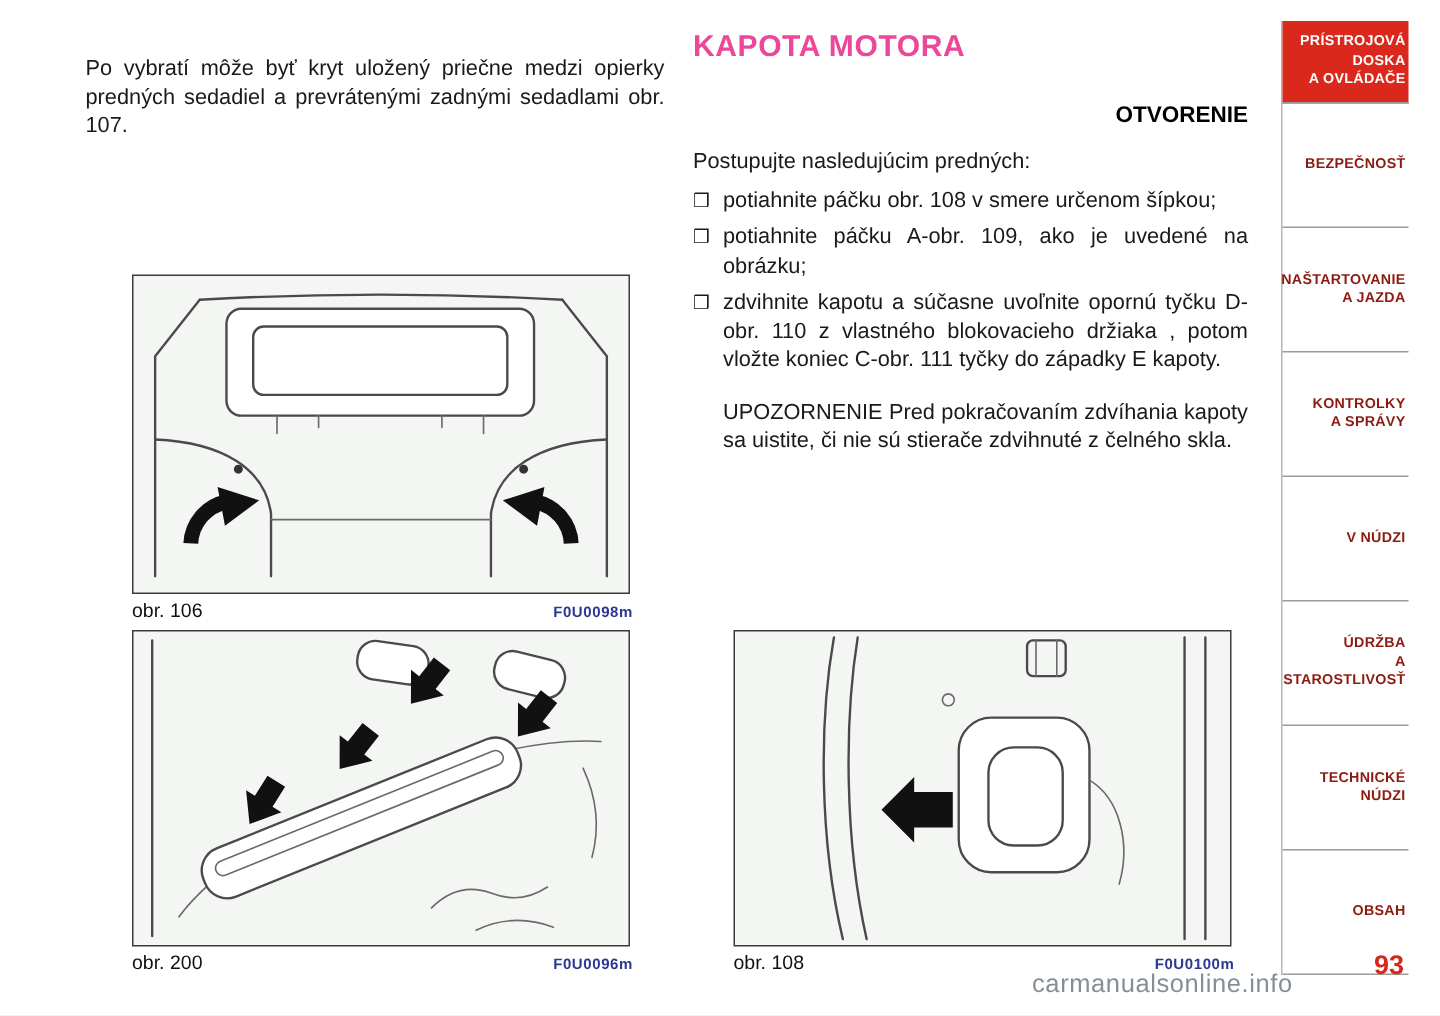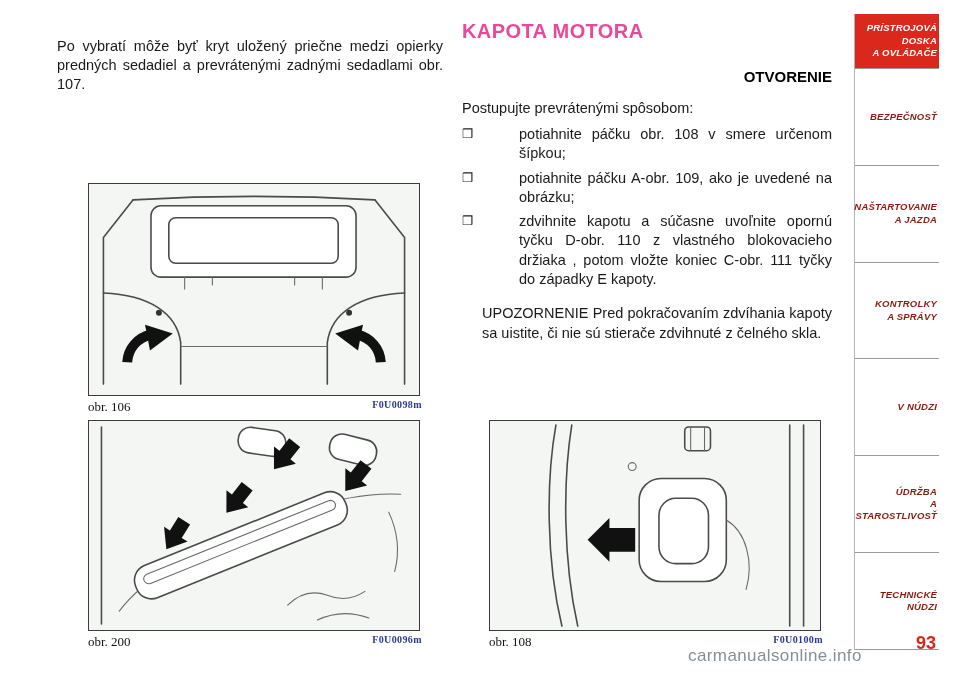--- a/index.html
+++ b/index.html
@@ -24,49 +24,49 @@
   .fig-108 { left:489px; top:420px; width:332px; height:211px; }
   .figure svg { width:100%; height:100%; display:block; }
   .figure svg .ln { stroke:#4a4a4a; stroke-width:1.6; fill:none; stroke-linecap:round; stroke-linejoin:round; }
   .figure svg .ln-thin { stroke:#6a6a6a; stroke-width:1.1; fill:none; stroke-linecap:round; }
   .figure svg .fill-white { fill:#ffffff; }
   .figure svg .arrow { fill:#111; stroke:none; }
   .figure svg .arrow-arc { stroke:#111; stroke-width:10; fill:none; }
   .figure svg .dot { fill:#333; stroke:none; }
 
   .fig-caption {
-    position:absolute; display:flex; justify-content:space-between; align-items:flex-start;font-family:Liberation Serif, serif;
+    position:absolute; display:flex; justify-content:space-between; align-items:flex-end;
   }
   .cap-106 { left:88px; top:399px; width:334px; }
   .cap-107 { left:88px; top:634px; width:334px; }
   .cap-108 { left:489px; top:634px; width:334px; }
   .cap-label { font-size:13px; color:#111; }
   .cap-code  { font-size:10px; font-weight:bold; color:#2b3990; letter-spacing:0.4px; }
 
   
   .main-col { position:absolute; left:462px; top:20px; width:370px; }
   .main-title { font-size:20px; font-weight:bold; letter-spacing:0.4px; margin:0; color:#ec4899; }
   .section-title { font-size:15px; font-weight:bold; margin:25px 0 0; color:#000;text-align:right; }
   .main-intro { font-size:14.5px; margin:15px 0 0; }
   .bullet-list { margin:9px 0 0; }
   .bullet { display:flex; font-size:14.5px; line-height:1.33; margin-top:5px; }
   .bullet-marker { width:20px; flex:none; font-size:12.5px; padding-top:1px; }
-  .bullet-text { text-align:justify; flex:1;margin-left:37px; }
+  .bullet-text { text-align:justify; flex:1; }
   .warning { font-size:14.5px; line-height:1.33; text-align:justify; margin-top:15px;margin-left:20px; }
 
   
   .sidebar {
     position:absolute; left:854px; top:14px; width:85px; height:636px;
     display:flex; flex-direction:column; border-left:1px solid #b5b5b5; box-sizing:border-box;
   }
   .side-item {
     flex:1; display:flex; align-items:center; justify-content:flex-end;
     text-align:right; font-size:9.5px; font-weight:bold; color:#8c1a10;
     line-height:1.3; white-space:pre-line; border-bottom:1px solid #9a9a9a;
-    padding:0 2px 0 4px; letter-spacing:0.2px;font-style:italic;
+    padding:0 2px 0 4px; letter-spacing:0.2px;
   }
   .side-item.active {
     flex:none; height:54px; background:#da291c; color:#ffffff; border-bottom:1px solid #9a9a9a;
   }
 
   .page-number {
     position:absolute; right:24px; bottom:23px;
     font-size:18px; font-weight:bold; color:#d5281b;
   }
   .watermark {
@@ -125,21 +125,21 @@
     </svg>
   </div>
   <div class="fig-caption cap-107">
     <span class="cap-label">obr. 200</span>
     <span class="cap-code">F0U0096m</span>
   </div>
 
   <div class="main-col">
     <h1 class="main-title">KAPOTA MOTORA</h1>
     <h2 class="section-title">OTVORENIE</h2>
-    <p class="main-intro">Postupujte prevrátenými spôsobom:</p>
+    <p class="main-intro">Postupujte nasledujúcim predných:</p>
     <div class="bullet-list">
       <div class="bullet">
         <span class="bullet-marker">❒</span>
         <span class="bullet-text">potiahnite páčku obr. 108 v smere určenom šípkou;</span>
       </div>
       <div class="bullet">
         <span class="bullet-marker">❒</span>
         <span class="bullet-text">potiahnite páčku A-obr. 109, ako je uvedené na obrázku;</span>
       </div>
       <div class="bullet">
@@ -175,18 +175,19 @@
 A OVLÁDAČE</div>
     <div class="side-item">BEZPEČNOSŤ</div>
     <div class="side-item">NAŠTARTOVANIE
 A JAZDA</div>
     <div class="side-item">KONTROLKY
 A SPRÁVY</div>
     <div class="side-item">V NÚDZI</div>
     <div class="side-item">ÚDRŽBA
 A STAROSTLIVOSŤ</div>
     <div class="side-item">TECHNICKÉ NÚDZI</div>
+    <div class="side-item">OBSAH</div>
   </div>
 
   <div class="page-number">93</div>
   <div class="watermark">carmanualsonline.info</div>
 
 </div>
 
 </body></html>

